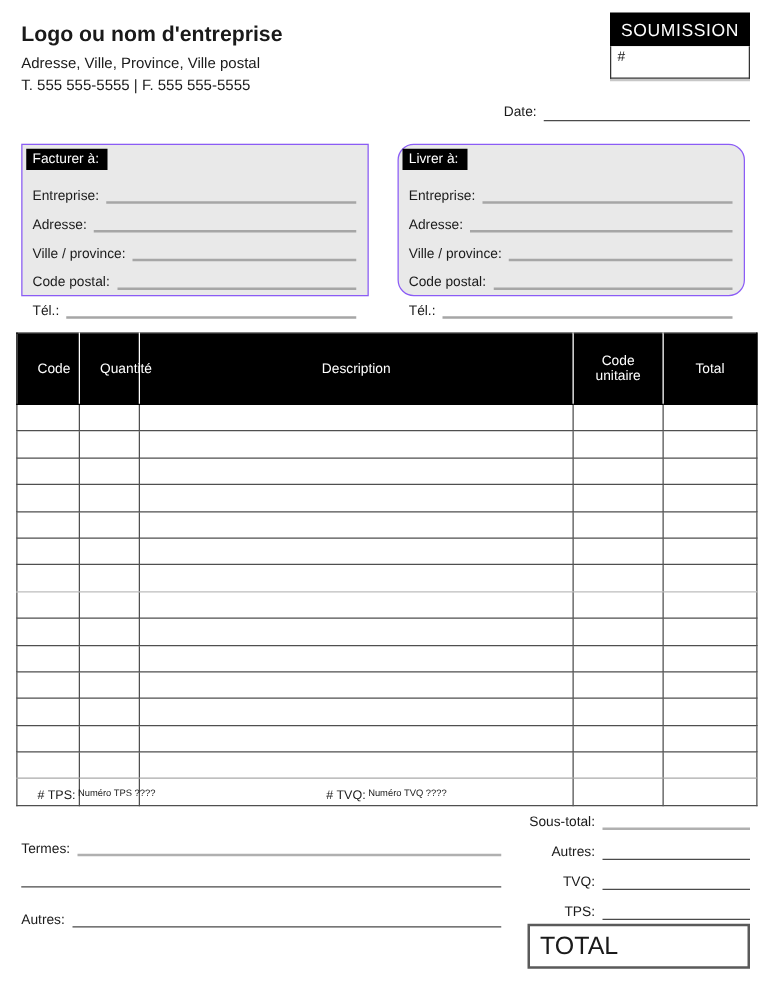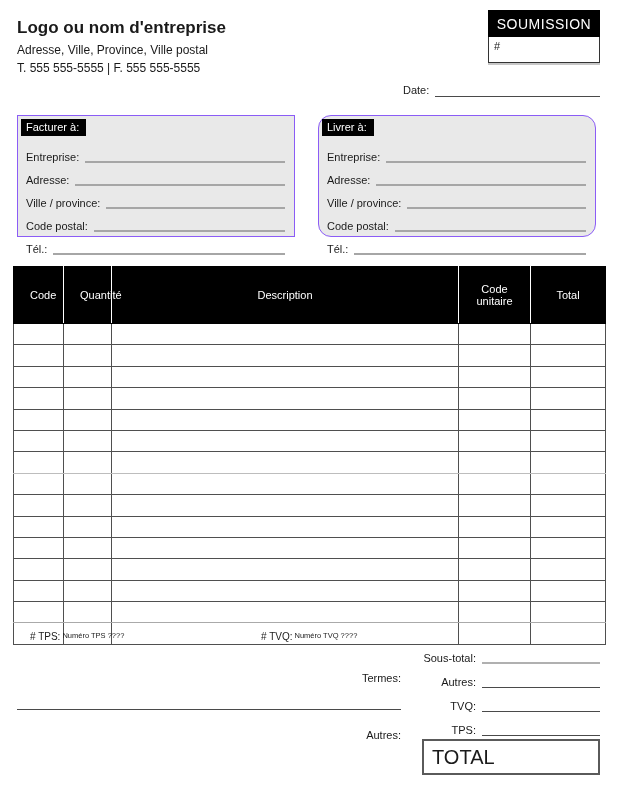--- a/index.html
+++ b/index.html
@@ -95,21 +95,21 @@
   .totals-row .lbl { flex: 0 0 68px; text-align: right; white-space: nowrap; }
   .total-box {
     position: absolute; left: 422px; top: 739px; width: 178px; height: 36px;
     border: 2px solid #5a5a5a; display: flex; align-items: center;
     font-size: 20px; padding-left: 8px; background: #fff;
   }
 
   
   .foot-row {
     position: absolute; left: 17px; width: 384px;
-    display: flex; align-items: flex-end; font-size: 11px; flex-direction: column;
+    display: flex; align-items: flex-end; font-size: 11px;
   }
   .foot-row.termes    { top: 672px; }
   .foot-row.autres    { top: 729px; }
   .foot-row.signature { top: 762px; }
   .cont-line {
     position: absolute; left: 17px; top: 692px; width: 384px; height: 18px;
     border-bottom: 1.5px solid #4a4a4a;
   }
 </style>
 </head>

